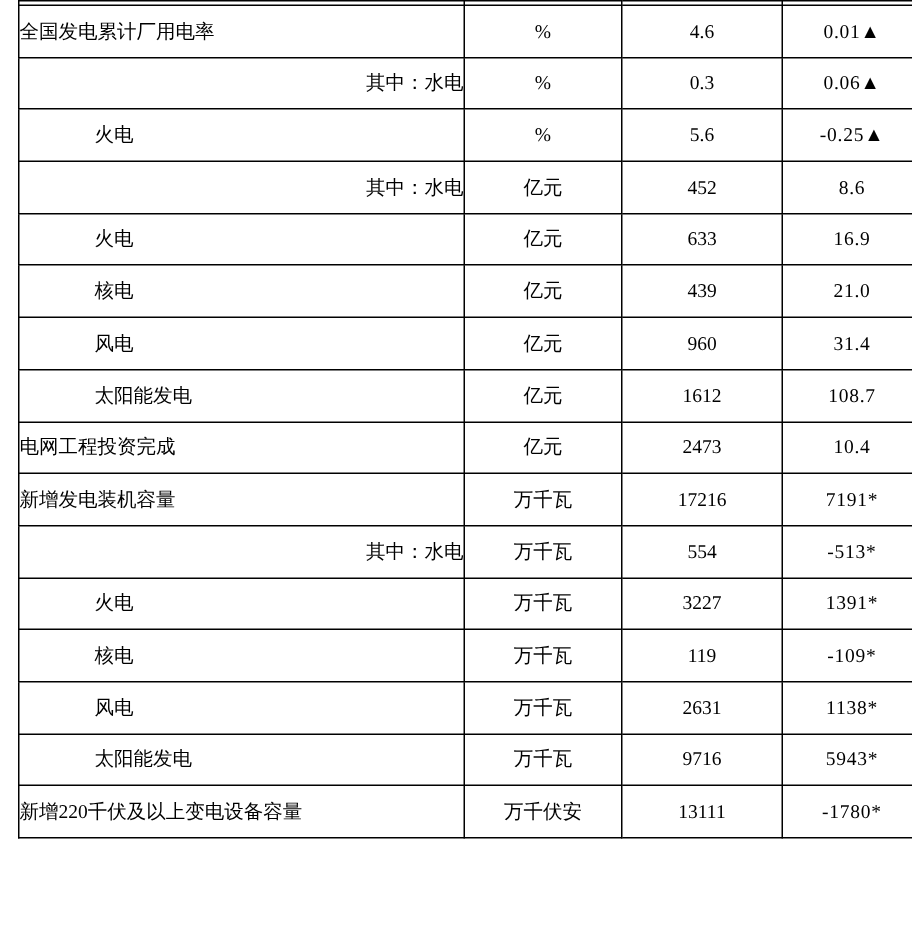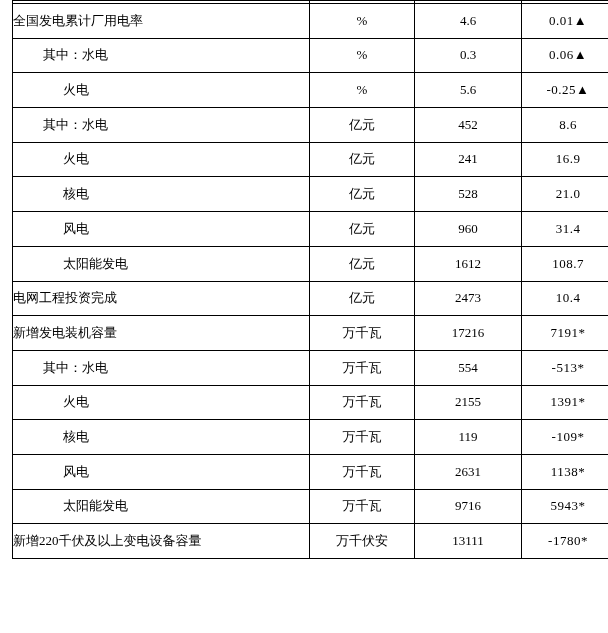--- a/index.html
+++ b/index.html
@@ -29,21 +29,21 @@
     font-size: 13px;
     line-height: 1.1;
     padding: 0;
     overflow: hidden;
     white-space: nowrap;
   }
   tr.data-row { height: 34.7px; }
   tr.cutoff-row { height: 3px; }
   tr.cutoff-row td { border-top: 1px solid #000000; }
   td.c-label { text-align: left; padding-left: 8px; }
-  td.c-label.indent-1 { padding-left: 30px; }
+  td.c-label.indent-1 { padding-left: 30px; text-align: right; }
   td.c-label.indent-2 { padding-left: 50px; }
   td.c-unit, td.c-value, td.c-change { text-align: center; }
   td.c-change { letter-spacing: 0.5px; }
 </style>
 </head>
 <body>
 
 <table class="grid">
   <colgroup>
     <col style="width:297px">
@@ -78,27 +78,27 @@
   </tr>
       <tr class="data-row">
     <td class="c-label indent-1">其中：水电</td>
     <td class="c-unit">亿元</td>
     <td class="c-value">452</td>
     <td class="c-change">8.6</td>
   </tr>
       <tr class="data-row">
     <td class="c-label indent-2">火电</td>
     <td class="c-unit">亿元</td>
-    <td class="c-value">241</td>
+    <td class="c-value">633</td>
     <td class="c-change">16.9</td>
   </tr>
       <tr class="data-row">
     <td class="c-label indent-2">核电</td>
     <td class="c-unit">亿元</td>
-    <td class="c-value">528</td>
+    <td class="c-value">439</td>
     <td class="c-change">21.0</td>
   </tr>
       <tr class="data-row">
     <td class="c-label indent-2">风电</td>
     <td class="c-unit">亿元</td>
     <td class="c-value">960</td>
     <td class="c-change">31.4</td>
   </tr>
       <tr class="data-row">
     <td class="c-label indent-2">太阳能发电</td>
@@ -120,21 +120,21 @@
   </tr>
       <tr class="data-row">
     <td class="c-label indent-1">其中：水电</td>
     <td class="c-unit">万千瓦</td>
     <td class="c-value">554</td>
     <td class="c-change">-513*</td>
   </tr>
       <tr class="data-row">
     <td class="c-label indent-2">火电</td>
     <td class="c-unit">万千瓦</td>
-    <td class="c-value">2155</td>
+    <td class="c-value">3227</td>
     <td class="c-change">1391*</td>
   </tr>
       <tr class="data-row">
     <td class="c-label indent-2">核电</td>
     <td class="c-unit">万千瓦</td>
     <td class="c-value">119</td>
     <td class="c-change">-109*</td>
   </tr>
       <tr class="data-row">
     <td class="c-label indent-2">风电</td>

